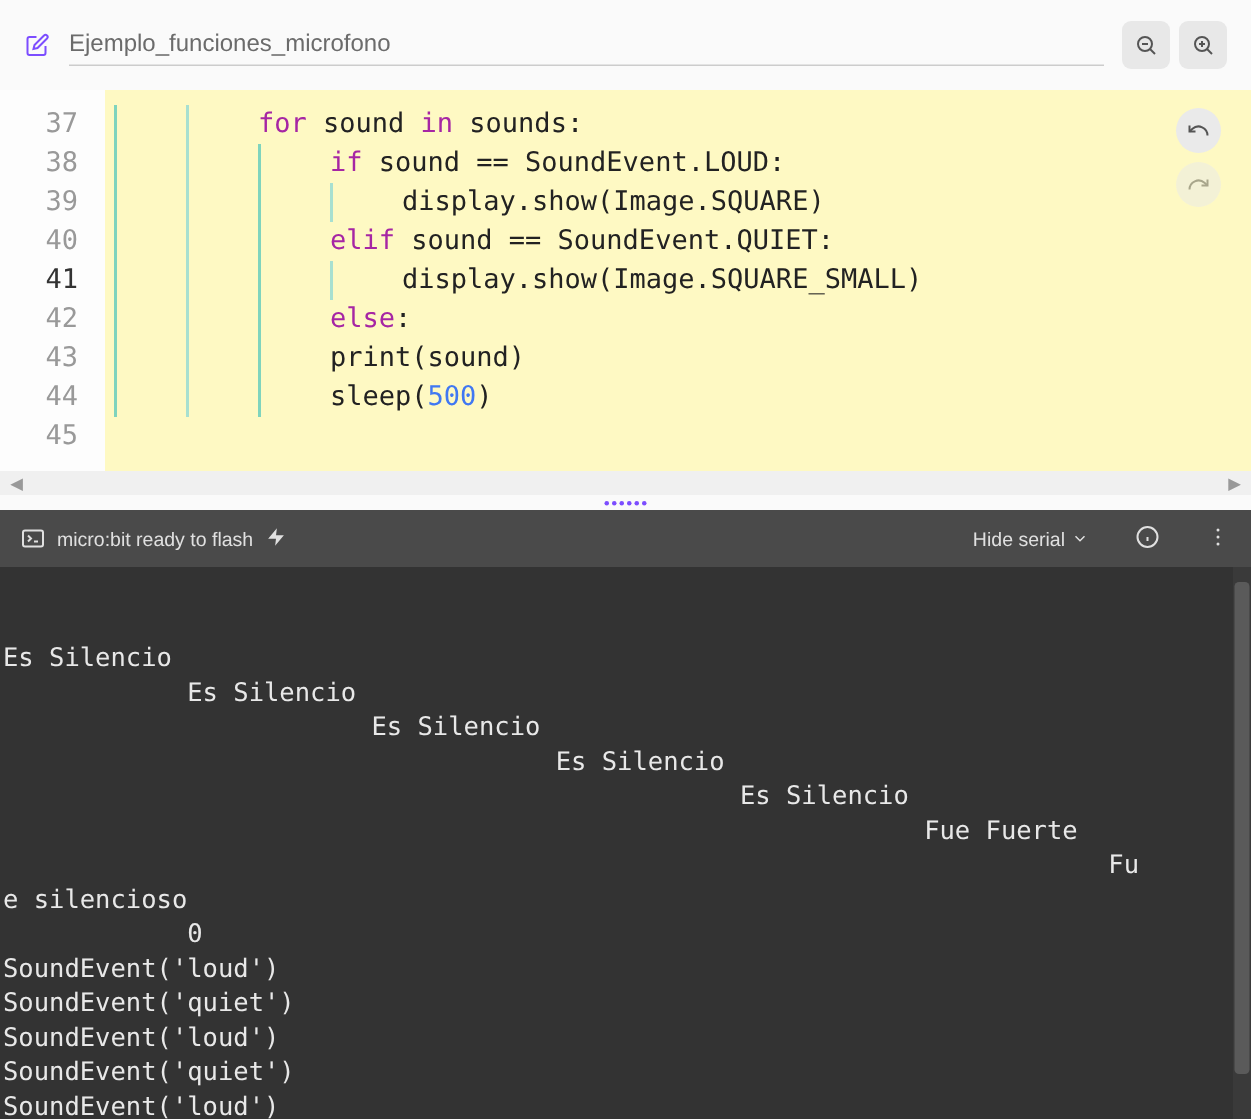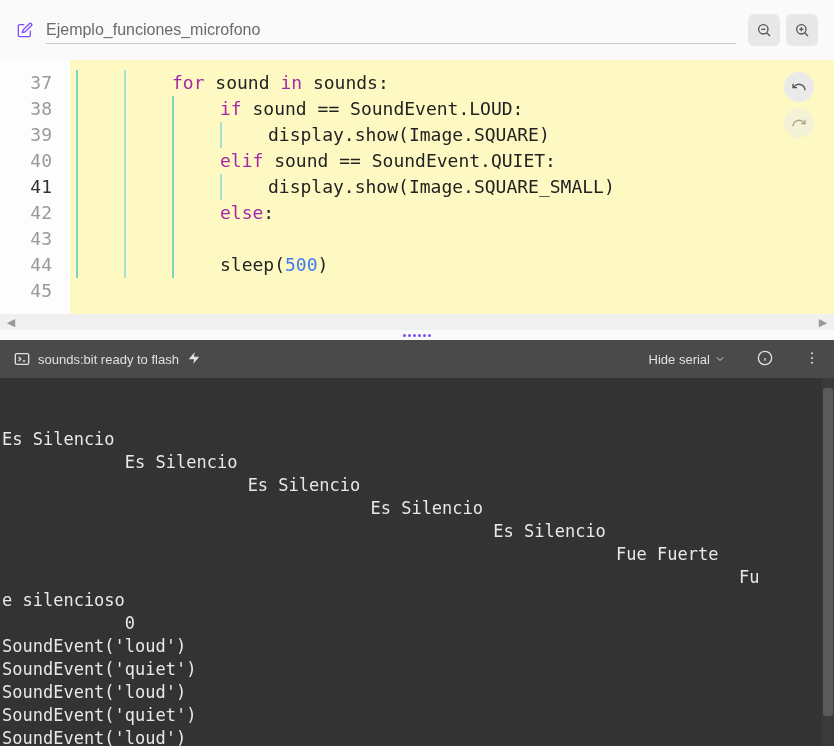--- a/index.html
+++ b/index.html
@@ -209,21 +209,21 @@
         <div class="ln">44</div>
         <div class="ln">45</div>
       </div>
     <div class="code-lines">
         <div class="line"><span class="indent-guide"></span><span class="indent-guide indent-guide2"></span><span class="kw">for</span><span class="txt"> sound </span><span class="kw">in</span><span class="txt"> sounds:</span></div>
         <div class="line"><span class="indent-guide"></span><span class="indent-guide indent-guide2"></span><span class="indent-guide"></span><span class="kw">if</span><span class="txt"> sound == SoundEvent.LOUD:</span></div>
         <div class="line"><span class="indent-guide"></span><span class="indent-guide indent-guide2"></span><span class="indent-guide"></span><span class="indent-guide indent-guide2"></span><span class="txt">display.show(Image.SQUARE)</span></div>
         <div class="line"><span class="indent-guide"></span><span class="indent-guide indent-guide2"></span><span class="indent-guide"></span><span class="kw">elif</span><span class="txt"> sound == SoundEvent.QUIET:</span></div>
         <div class="line"><span class="indent-guide"></span><span class="indent-guide indent-guide2"></span><span class="indent-guide"></span><span class="indent-guide indent-guide2"></span><span class="txt">display.show(Image.SQUARE_SMALL)</span></div>
         <div class="line"><span class="indent-guide"></span><span class="indent-guide indent-guide2"></span><span class="indent-guide"></span><span class="kw">else</span><span class="txt">:</span></div>
-        <div class="line"><span class="indent-guide"></span><span class="indent-guide indent-guide2"></span><span class="indent-guide"></span></div>
+        <div class="line"><span class="indent-guide"></span><span class="indent-guide indent-guide2"></span><span class="indent-guide"></span><span class="txt">print(sound)</span></div>
         <div class="line"><span class="indent-guide"></span><span class="indent-guide indent-guide2"></span><span class="indent-guide"></span><span class="txt">sleep(</span><span class="num">500</span><span class="txt">)</span></div>
       </div>
   </div>
   <div class="floating-controls">
     <button class="fc-btn">
       <svg width="16" height="16" viewBox="0 0 24 24" fill="none" stroke="currentColor" stroke-width="2">
           <path d="M3 7v6h6"></path>
           <path d="M21 17a9 9 0 0 0-15-6.7L3 13"></path>
         </svg>
     </button>
@@ -253,21 +253,21 @@
 
 <div class="serial-bar">
   <div class="status">
     <span class="serial-icon">
       <svg width="16" height="16" viewBox="0 0 24 24" fill="none" stroke="currentColor" stroke-width="2">
           <rect x="2" y="4" width="20" height="16" rx="2"></rect>
           <polyline points="7 9 10 12 7 15"></polyline>
           <line x1="13" y1="15" x2="17" y2="15"></line>
         </svg>
     </span>
-    <span>sounds:bit ready to flash</span>
+    <span>micro:bit ready to flash</span>
     <span>
       <svg width="14" height="14" viewBox="0 0 24 24" fill="currentColor">
           <polygon points="13 2 3 14 12 14 11 22 21 10 12 10 13 2"></polygon>
         </svg>
     </span>
   </div>
   <div class="right">
     <span class="hide-serial">
       <span>Hide serial</span>
       <svg width="12" height="12" viewBox="0 0 24 24" fill="none" stroke="currentColor" stroke-width="2">

